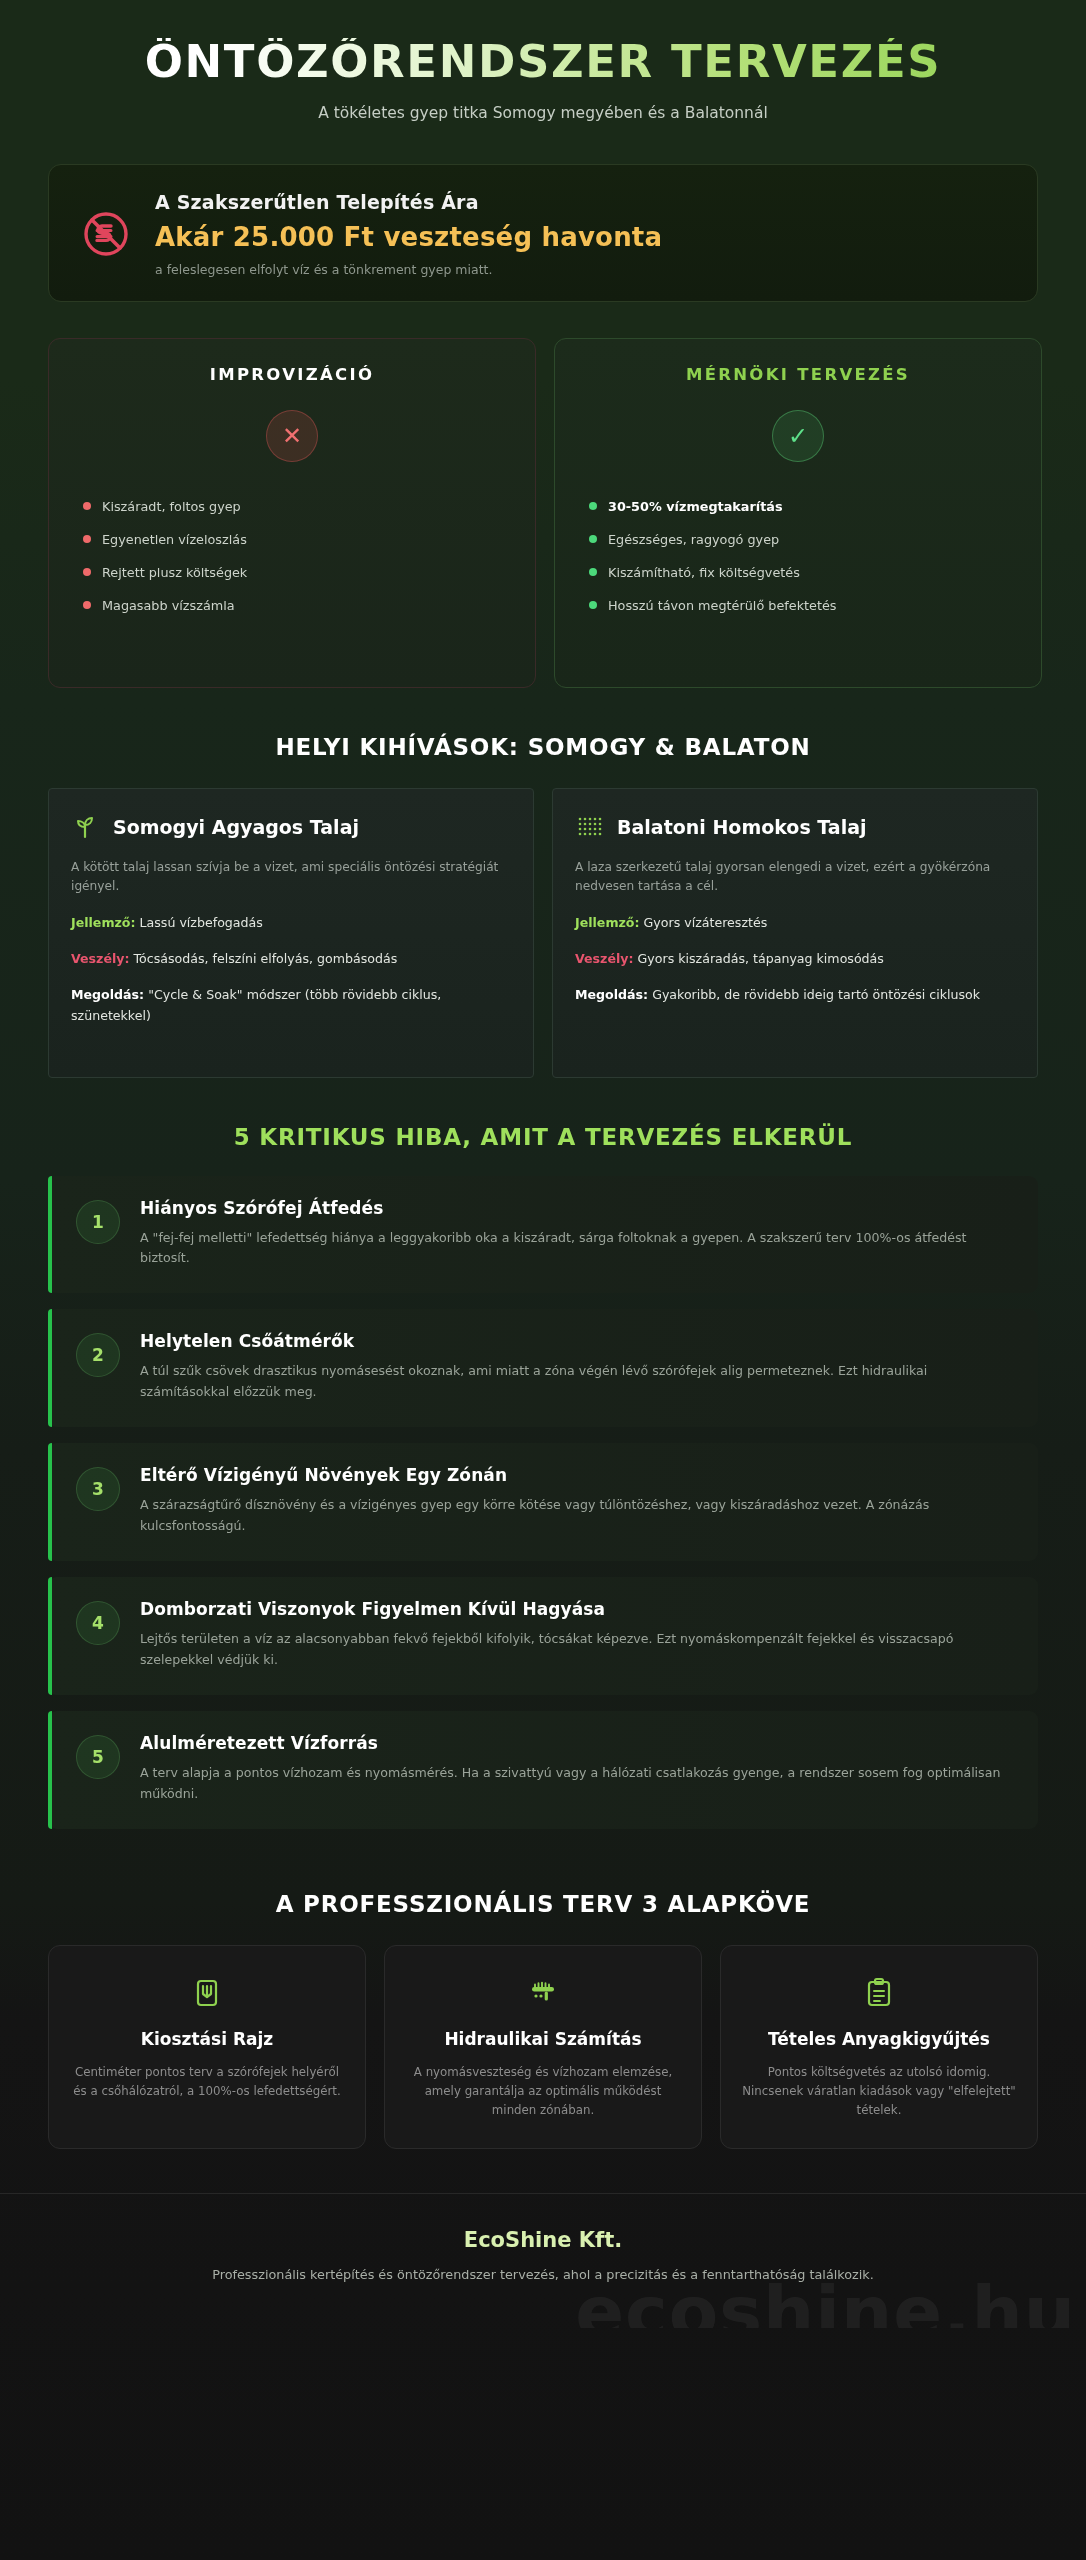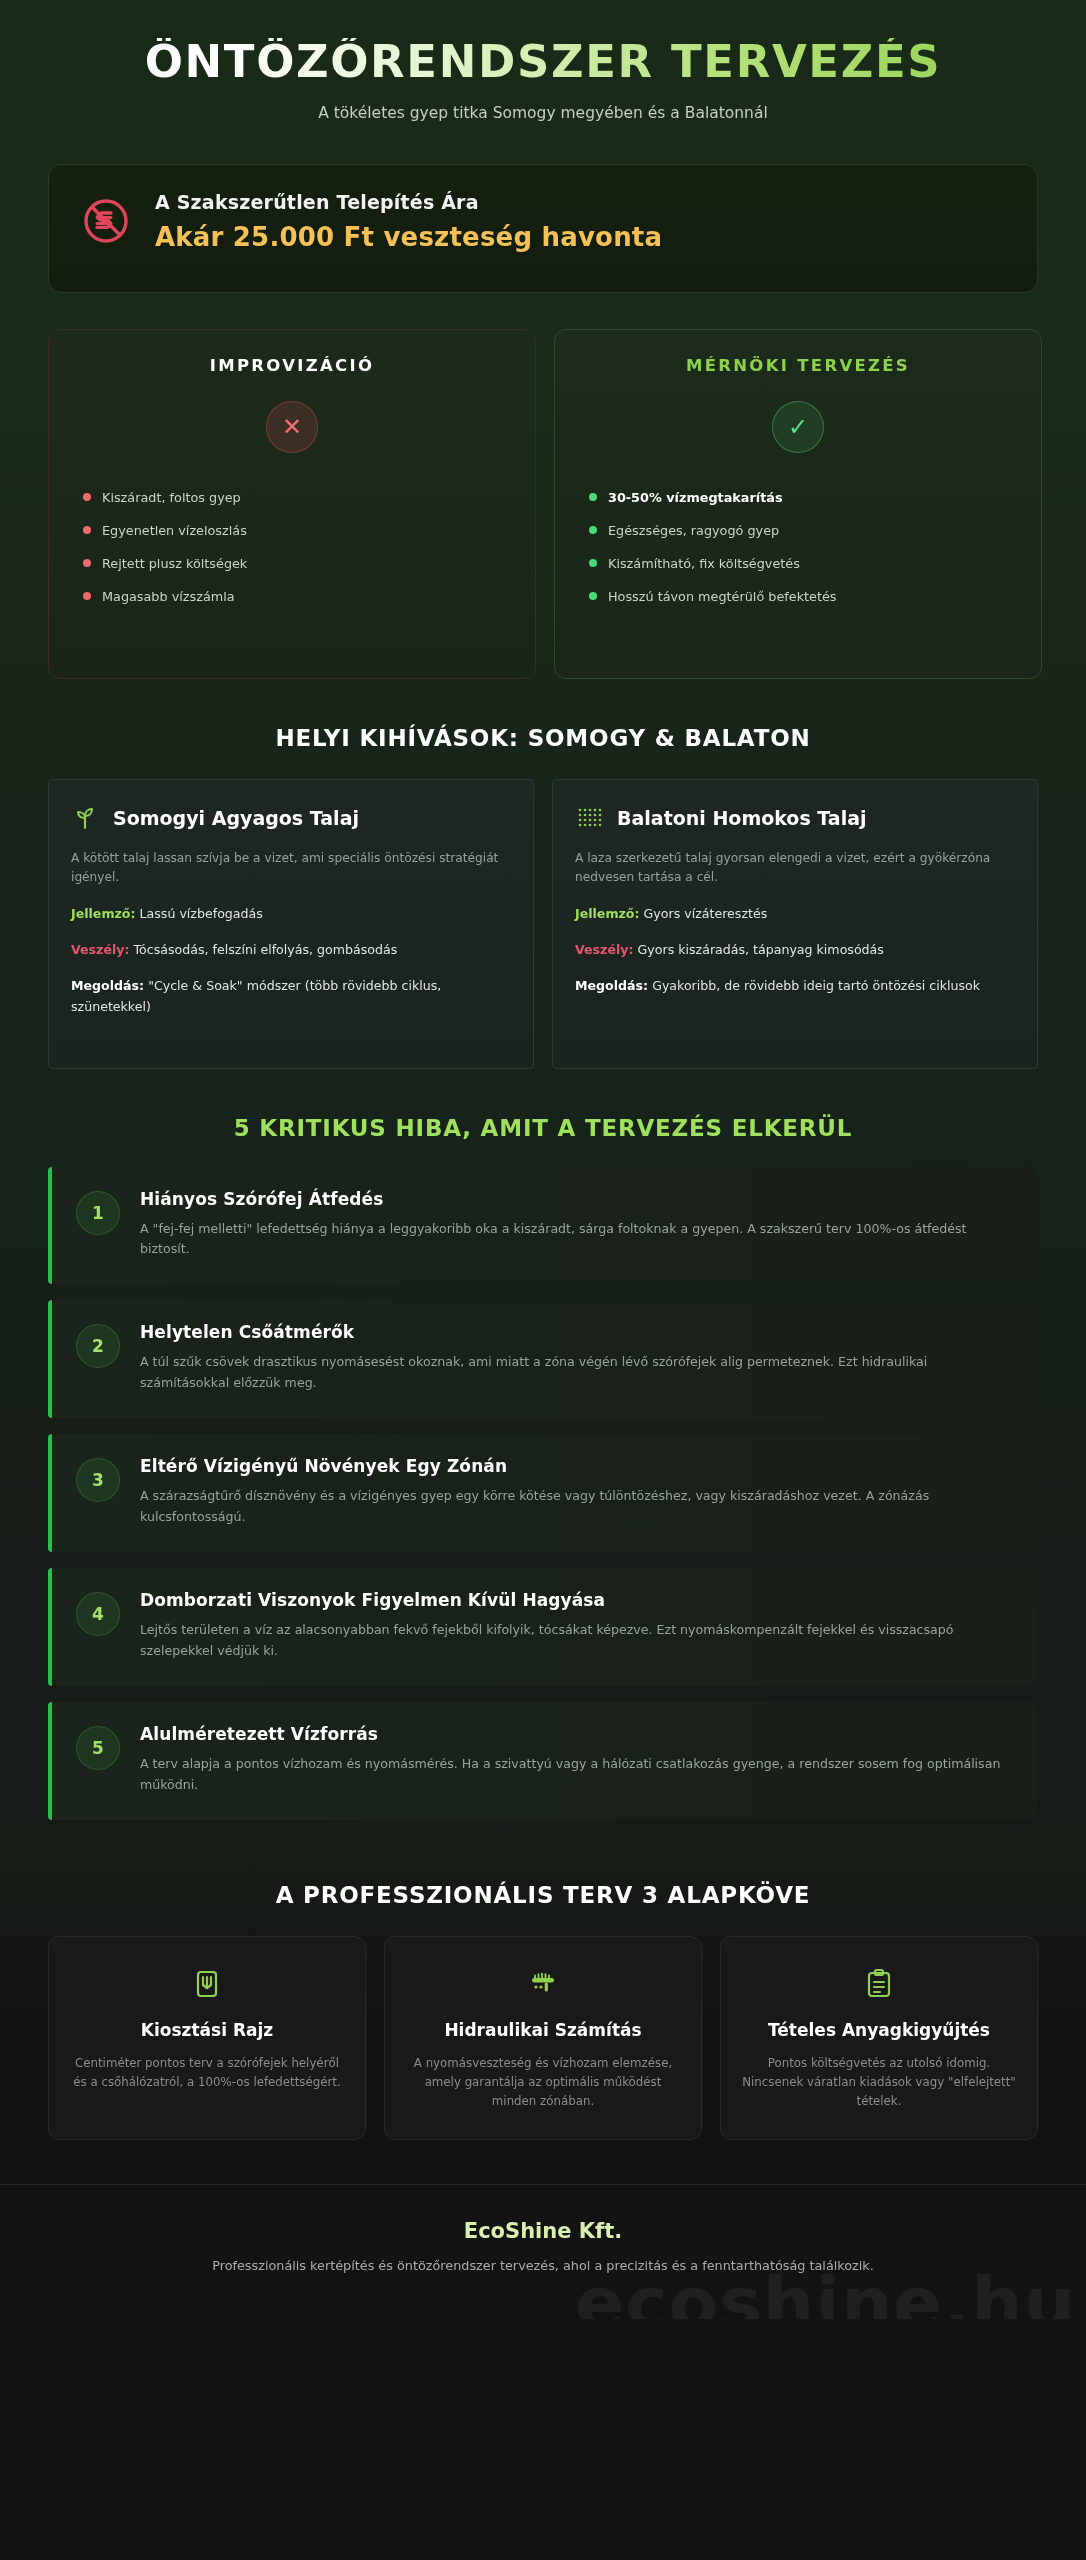--- a/index.html
+++ b/index.html
@@ -57,21 +57,21 @@
     color: #c6cec5;
     font-weight: 400;
   }
 
   
   .warn-wrap { padding: 12px 48px 0 48px; }
   .warn-box {
     background: linear-gradient(180deg, #15210f 0%, #121c0e 100%);
     border: 1px solid #2a3a22;
     border-radius: 13px;
-    padding: 26px 28px 40px 30px;
+    padding: 26px 28px 24px 30px;
     display: flex;
     align-items: center;
     gap: 22px;
   }
   .warn-icon {
     flex: 0 0 auto;
     width: 54px; height: 54px;
     display: flex; align-items: center; justify-content: center;
   }
   .warn-texts { flex: 1 1 auto; }
@@ -346,20 +346,21 @@
         <svg width="50" height="50" viewBox="0 0 50 50" fill="none">
           <circle cx="25" cy="25" r="20" stroke="#e0455c" stroke-width="3.4"></circle>
           <path d="M30 17h-9c-2.5 0-4 1.6-4 3.6 0 2 1.6 3.4 4 3.6h4c2.4.2 4 1.6 4 3.6s-1.5 3.6-4 3.6h-9" stroke="#e0455c" stroke-width="3.4" stroke-linecap="round" stroke-linejoin="round"></path>
           <path d="M16 21.5h14M16 27.5h14" stroke="#e0455c" stroke-width="3" stroke-linecap="round"></path>
           <path d="M11 11 L39 39" stroke="#e0455c" stroke-width="3.6" stroke-linecap="round"></path>
         </svg>
       </span>
       <div class="warn-texts">
         <div class="warn-h">A Szakszerűtlen Telepítés Ára</div>
         <div class="warn-amount">Akár 25.000 Ft veszteség havonta</div>
+        <div class="warn-note">a feleslegesen elfolyt víz és a tönkrement gyep miatt.</div>
       </div>
     </div>
   </section>
 
   <section class="compare">
 
     <div class="cmp-card cmp-bad">
       <div class="cmp-title">IMPROVIZÁCIÓ</div>
       <div class="cmp-badge badge-x">✕</div>
       <ul class="cmp-list">

